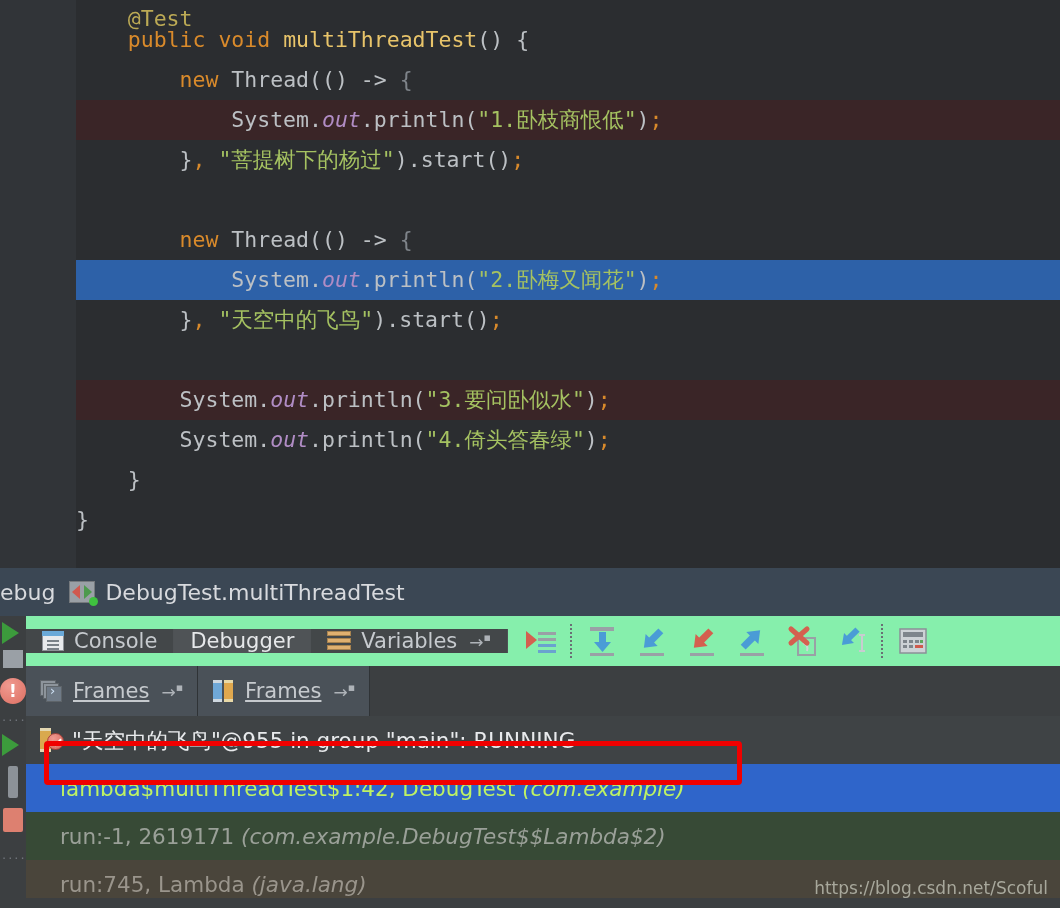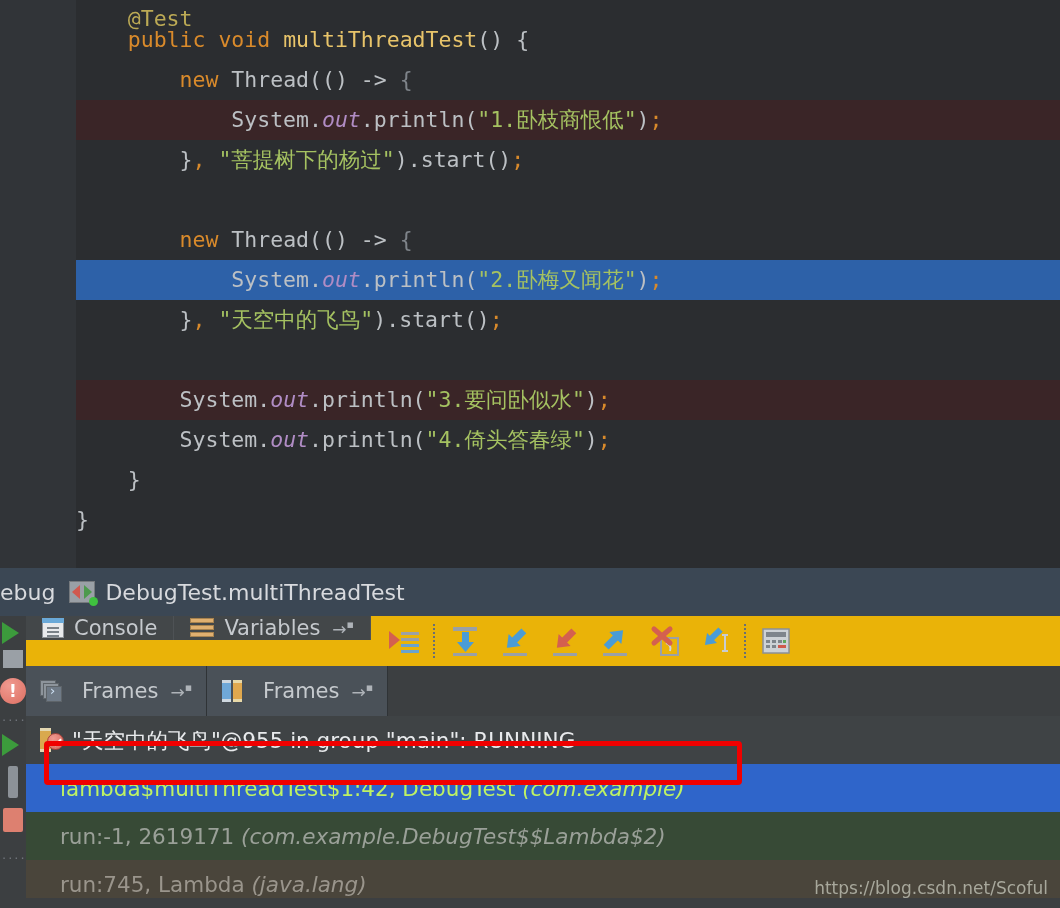--- a/index.html
+++ b/index.html
@@ -197,23 +197,23 @@
   }
   .dots-v {
     color: #6f747a; font-size: 13px; letter-spacing: 2px;
     font-family: "DejaVu Sans", sans-serif;
   }
 
   
   .tabbar {
     position: absolute; left: 26px; top: 48px;
     width: 1034px; height: 50px;
-    background: #eab308;
+    background: #86efac;
     border-bottom: 1px solid #2f3336;
-    display: flex; align-items: flex-start;
+    display: flex; align-items: center;
   }
   .tab {
     display: flex; align-items: center;
     padding: 0 16px;
     color: #c6cace;
     font-size: 21px;
     border-right: 1px solid #4e5255;
     background: #434749;
     cursor: default;
   }
@@ -270,21 +270,21 @@
     border-bottom: 1px solid #2f3336;
     display: flex; align-items: stretch;
   }
   .subtab {
     display: flex; align-items: center;
     padding: 0 14px;
     color: #c6cace; font-size: 21px;
     background: #4a5158;
     border-right: 1px solid #2f3336;
   }
-  .subtab .lbl { margin-left: 18px; }
+  .subtab .lbl { margin-left: 9px; text-decoration: underline; }
 
   .icon-frames {
     width: 24px; height: 22px; position: relative;
   }
   .icon-frames .pg {
     position: absolute; width: 16px; height: 16px;
     background: #8d949b; border: 1px solid #5e6469; box-sizing: border-box;
   }
   .icon-frames .pg1 { left: 0; top: 0; }
   .icon-frames .pg2 { left: 3px; top: 3px; }
@@ -486,20 +486,23 @@
           <div class="sq-red"></div>
         </div>
       <div class="vs-item" style="top:232px;left:2px;"><span class="dots-v">····</span></div>
     </div>
 
     <div class="tabbar">
       <div class="tab">
         <span class="icon-console"></span>
         <span class="lbl">Console</span>
       </div>
+      <div class="tab active">
+        <span class="lbl noic">Debugger</span>
+      </div>
       <div class="tab">
         <span class="icon-vars">
             <span></span>
             <span></span>
             <span></span>
           </span>
         <span class="lbl">Variables</span>
         <span class="tab-arrow">→<sup>▪</sup></span>
       </div>
 

